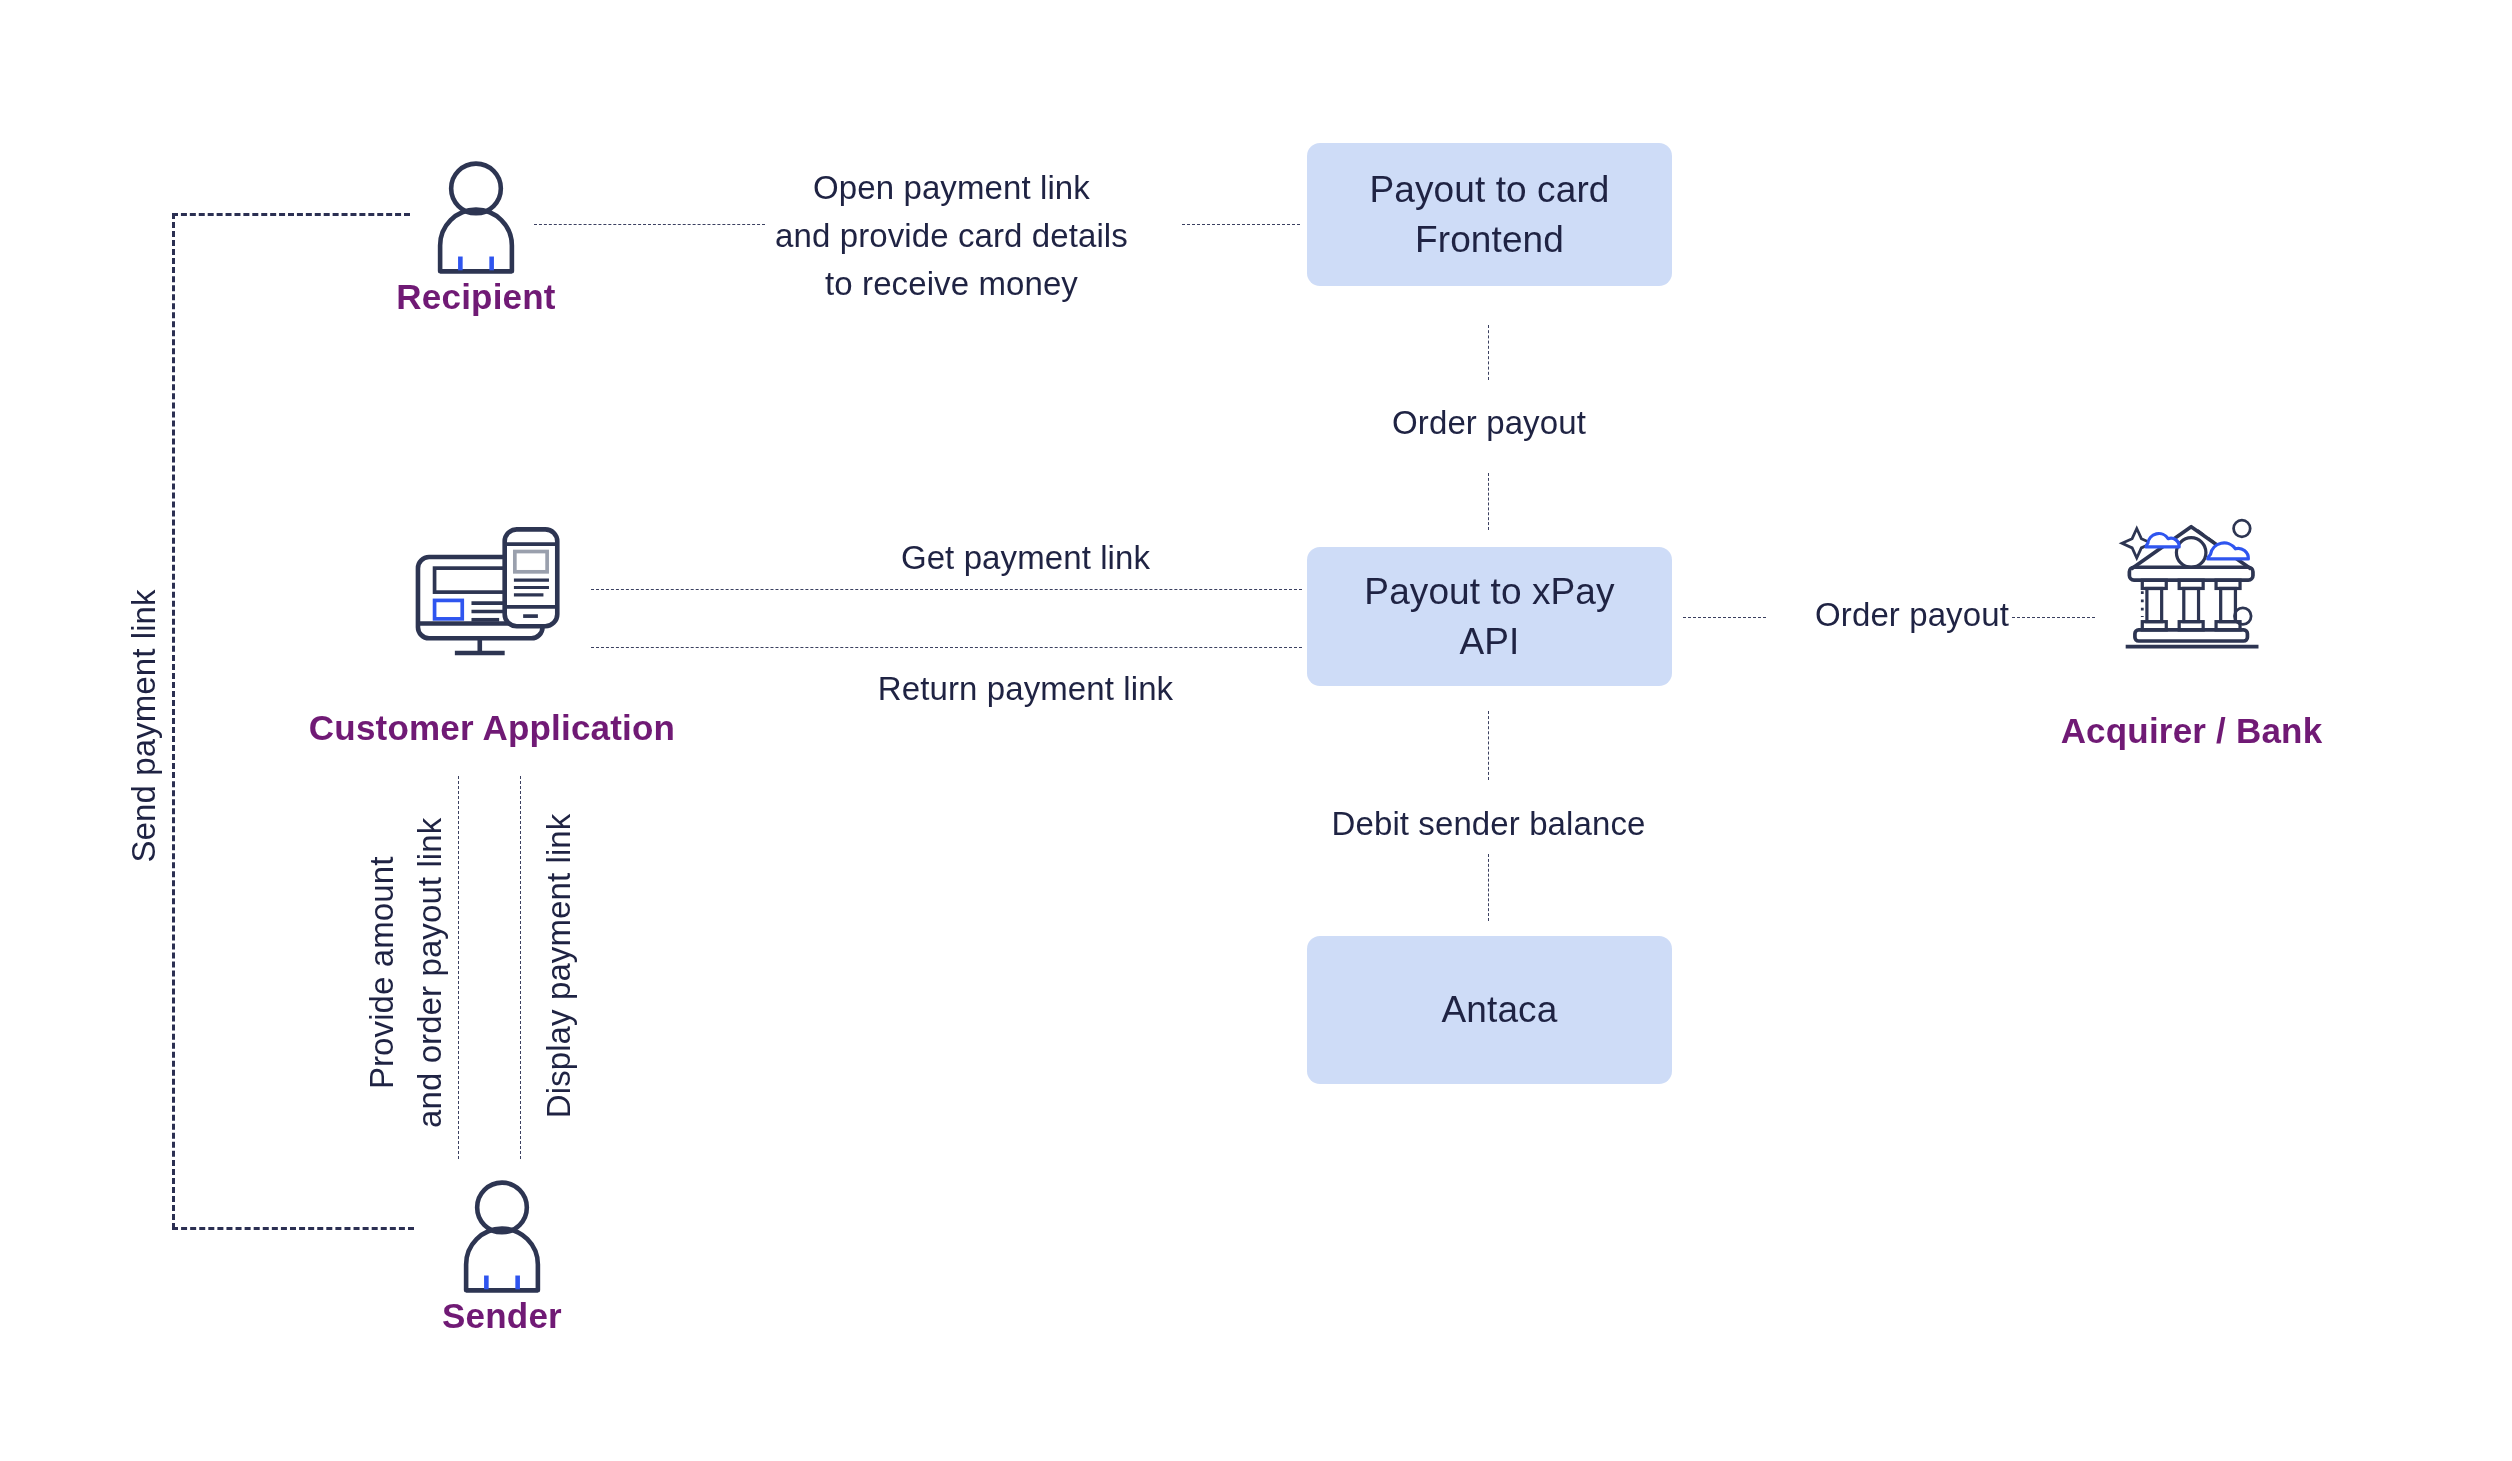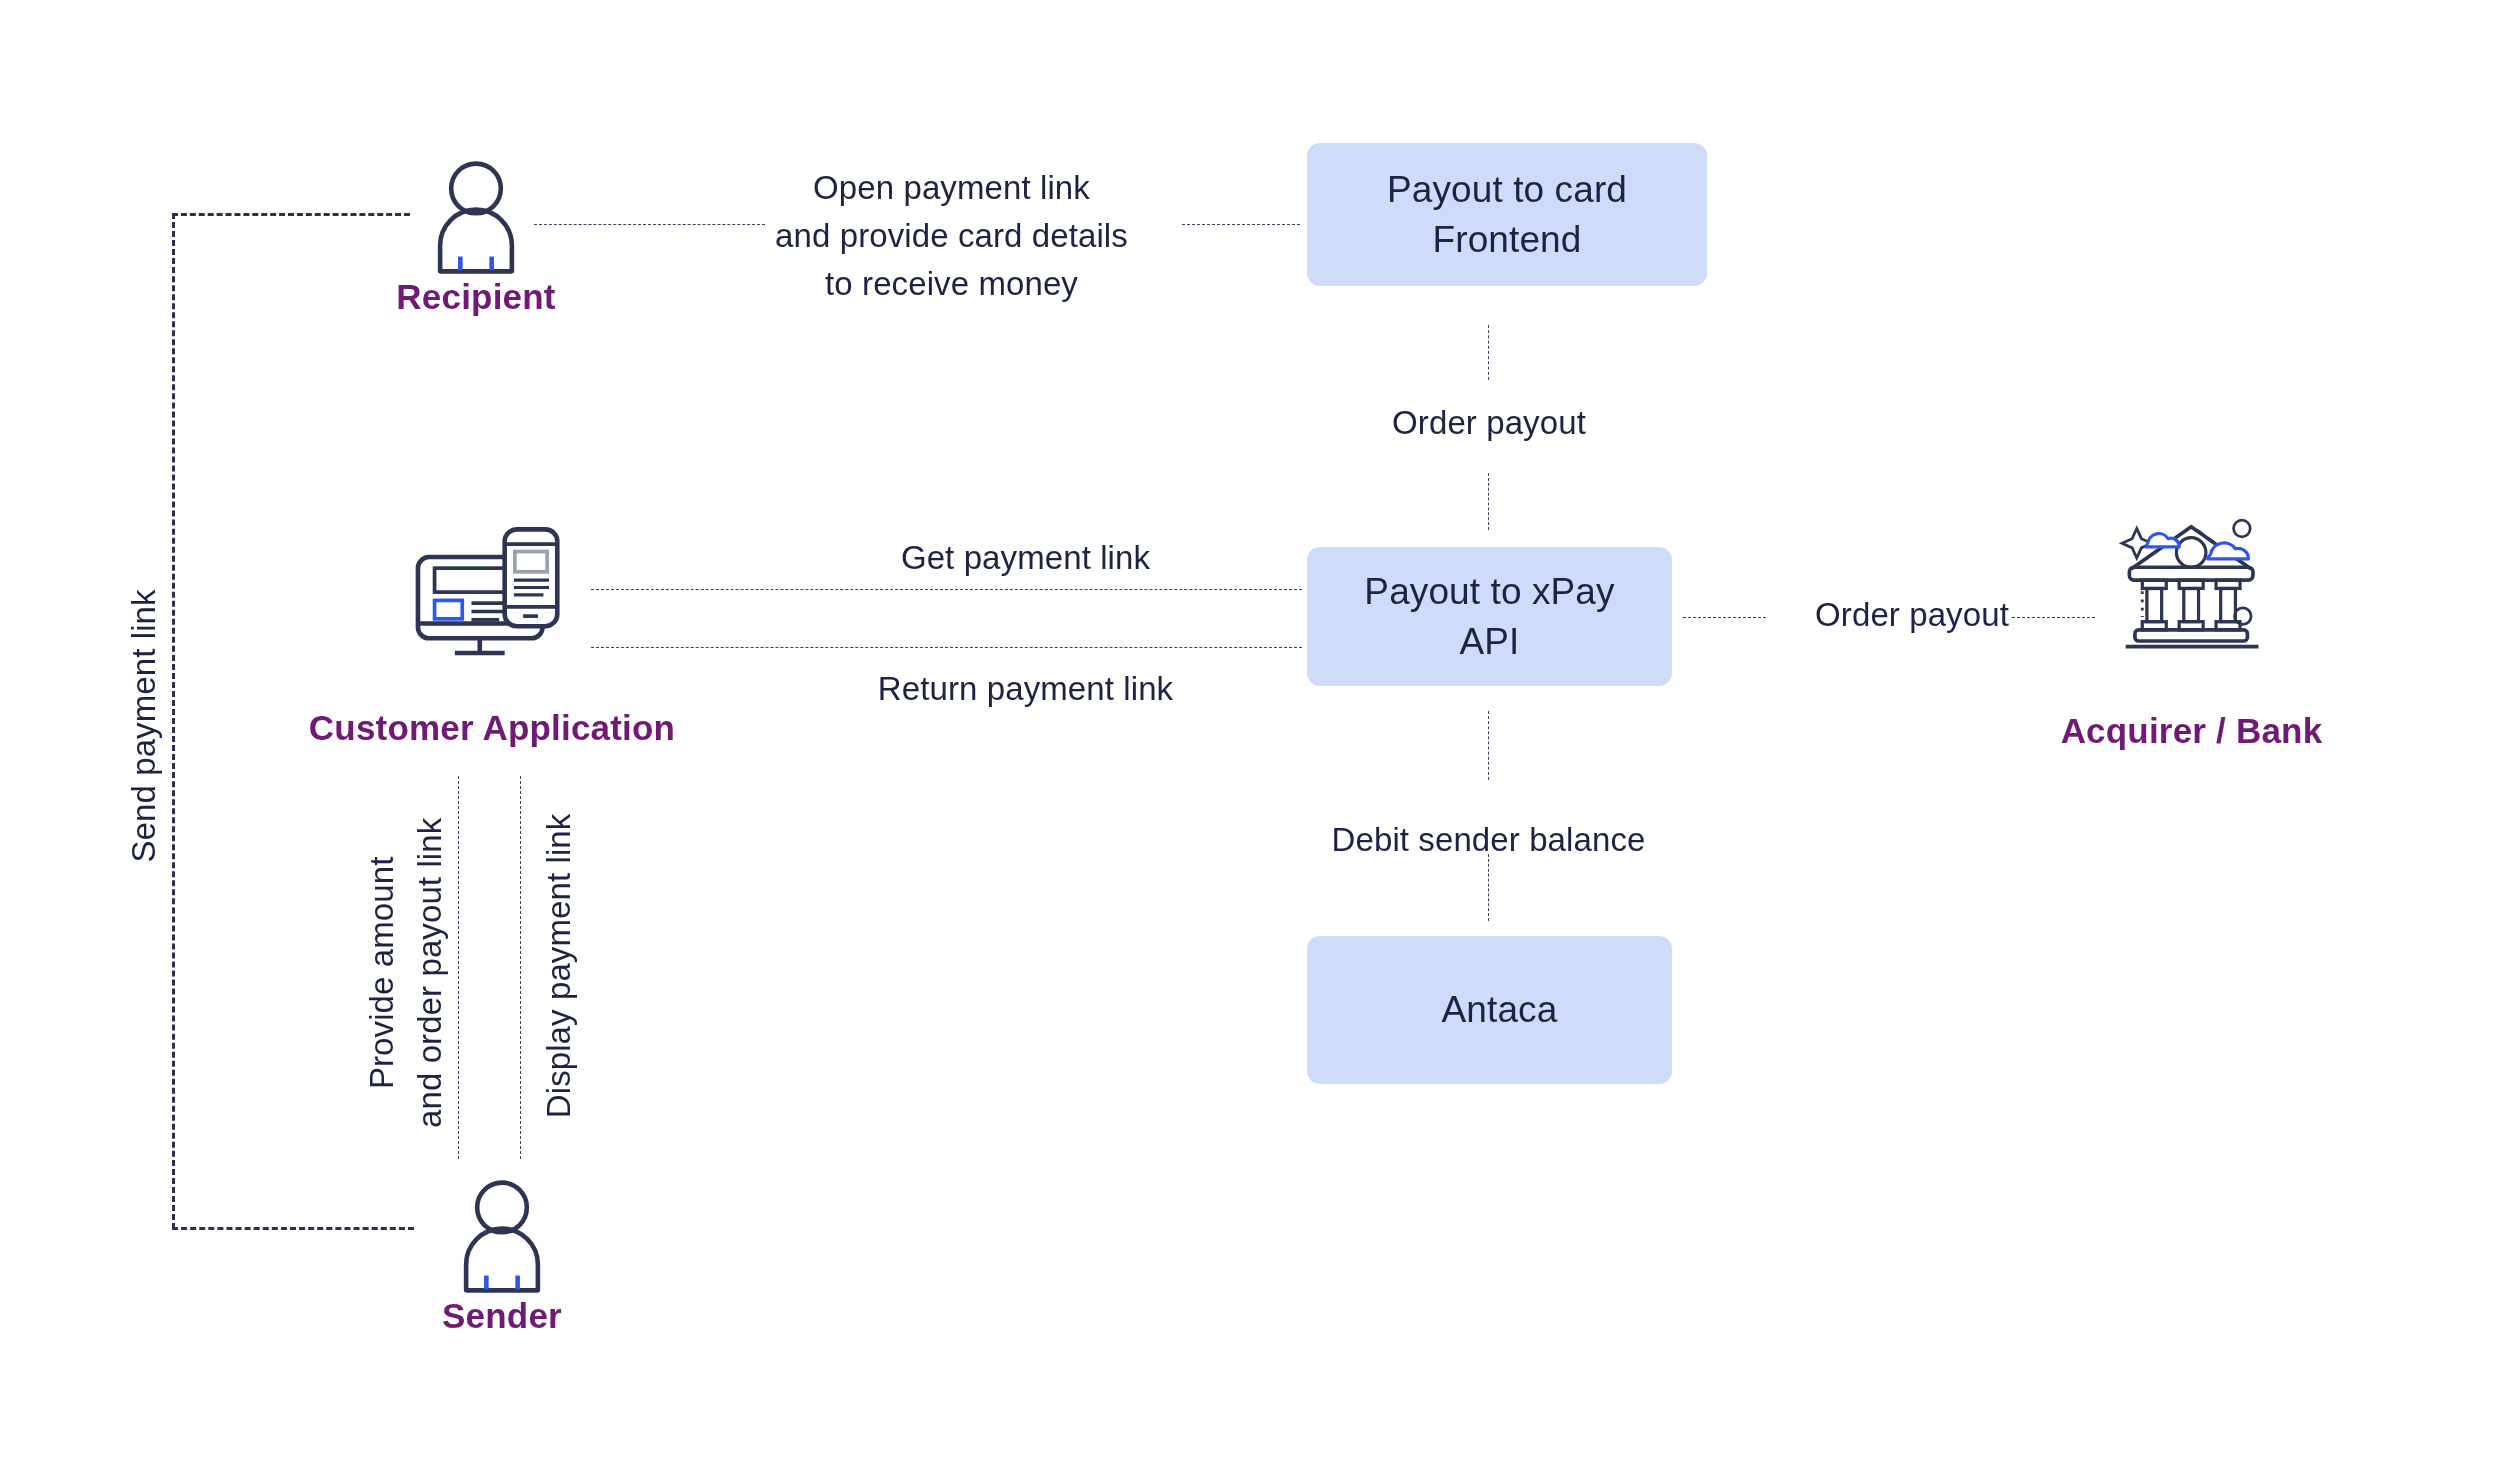--- a/index.html
+++ b/index.html
@@ -105,21 +105,21 @@
   <div class="abs actor-label" style="left:328px; top:277px; width:296px;">Recipient</div>
 
   <div class="abs dash-h fine" style="left:534px; top:224px; width:231px;"></div>
 
   <div class="abs edge-label" style="left:730px; top:164px; width:443px;">Open payment link
 and  provide  card details
 to receive  money</div>
 
   <div class="abs dash-h fine" style="left:1182px; top:224px; width:118px;"></div>
 
-  <div class="abs node-box" style="left:1307px; top:143px; width:400px; height:143px; white-space:pre-line;">Payout to card
+  <div class="abs node-box" style="left:1307px; top:143px; width:365px; height:143px; white-space:pre-line;">Payout to card
 Frontend</div>
 
   <div class="abs dash-v fine" style="left:1488px; top:325px; height:55px;"></div>
   <div class="abs edge-label" style="left:1293px; top:399px; width:392px;">Order payout</div>
   <div class="abs dash-v fine" style="left:1488px; top:473px; height:57px;"></div>
 
   <div class="abs" style="left:414px; top:522px; width:162px; height:143px;">
     <svg width="162" height="143" viewBox="0 0 175 155">
 
       <rect x="4" y="38" rx="12" ry="12" width="135" height="88" fill="#ffffff" stroke="#2d3552" stroke-width="5"></rect>
@@ -155,21 +155,21 @@
   <div class="abs node-box" style="left:1307px; top:547px; width:365px; height:139px; white-space:pre-line;">Payout to xPay
 API</div>
 
   <div class="abs edge-label" style="left:730px; top:665px; width:591px;">Return payment link</div>
 
   <div class="abs dash-h fine" style="left:1683px; top:617px; width:83px;"></div>
   <div class="abs edge-label" style="left:1778px; top:591px; width:268px;">Order payout</div>
   <div class="abs dash-h fine" style="left:2012px; top:617px; width:83px;"></div>
 
   <div class="abs dash-v fine" style="left:1488px; top:711px; height:69px;"></div>
-  <div class="abs edge-label" style="left:1275px; top:800px; width:427px;margin-top:16px;">Debit sender balance</div>
+  <div class="abs edge-label" style="left:1275px; top:800px; width:427px;">Debit sender balance</div>
   <div class="abs dash-v fine" style="left:1488px; top:854px; height:67px;"></div>
 
   <div class="abs node-box" style="left:1307px; top:936px; width:365px; height:148px;padding-left:20px;">Antaca</div>
 
   <div class="abs" style="left:2122px; top:508px; width:166px; height:148px;">
     <svg width="166" height="148" viewBox="0 0 180 160">
 
       <path d="M16 22 L21 33 L32 38 L21 43 L16 54 L11 43 L0 38 L11 33 Z" fill="none" stroke="#2d3552" stroke-width="3"></path>
 
       <circle cx="130" cy="22" r="9" fill="none" stroke="#2d3552" stroke-width="3"></circle>

